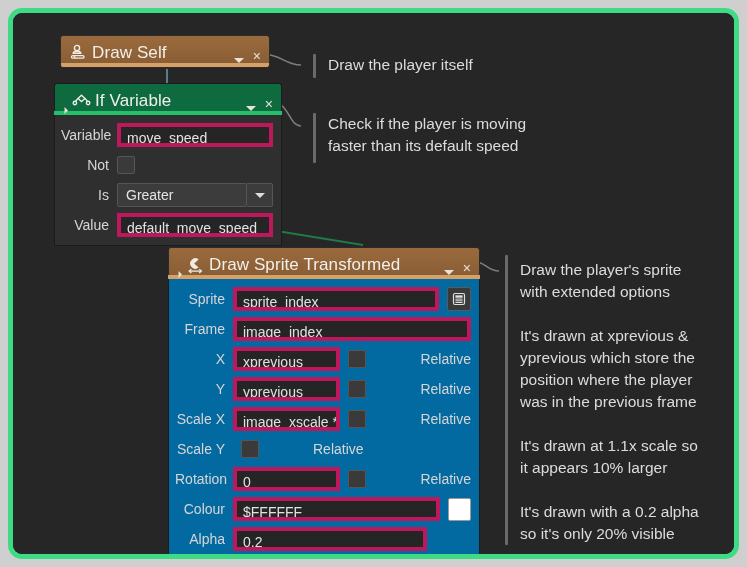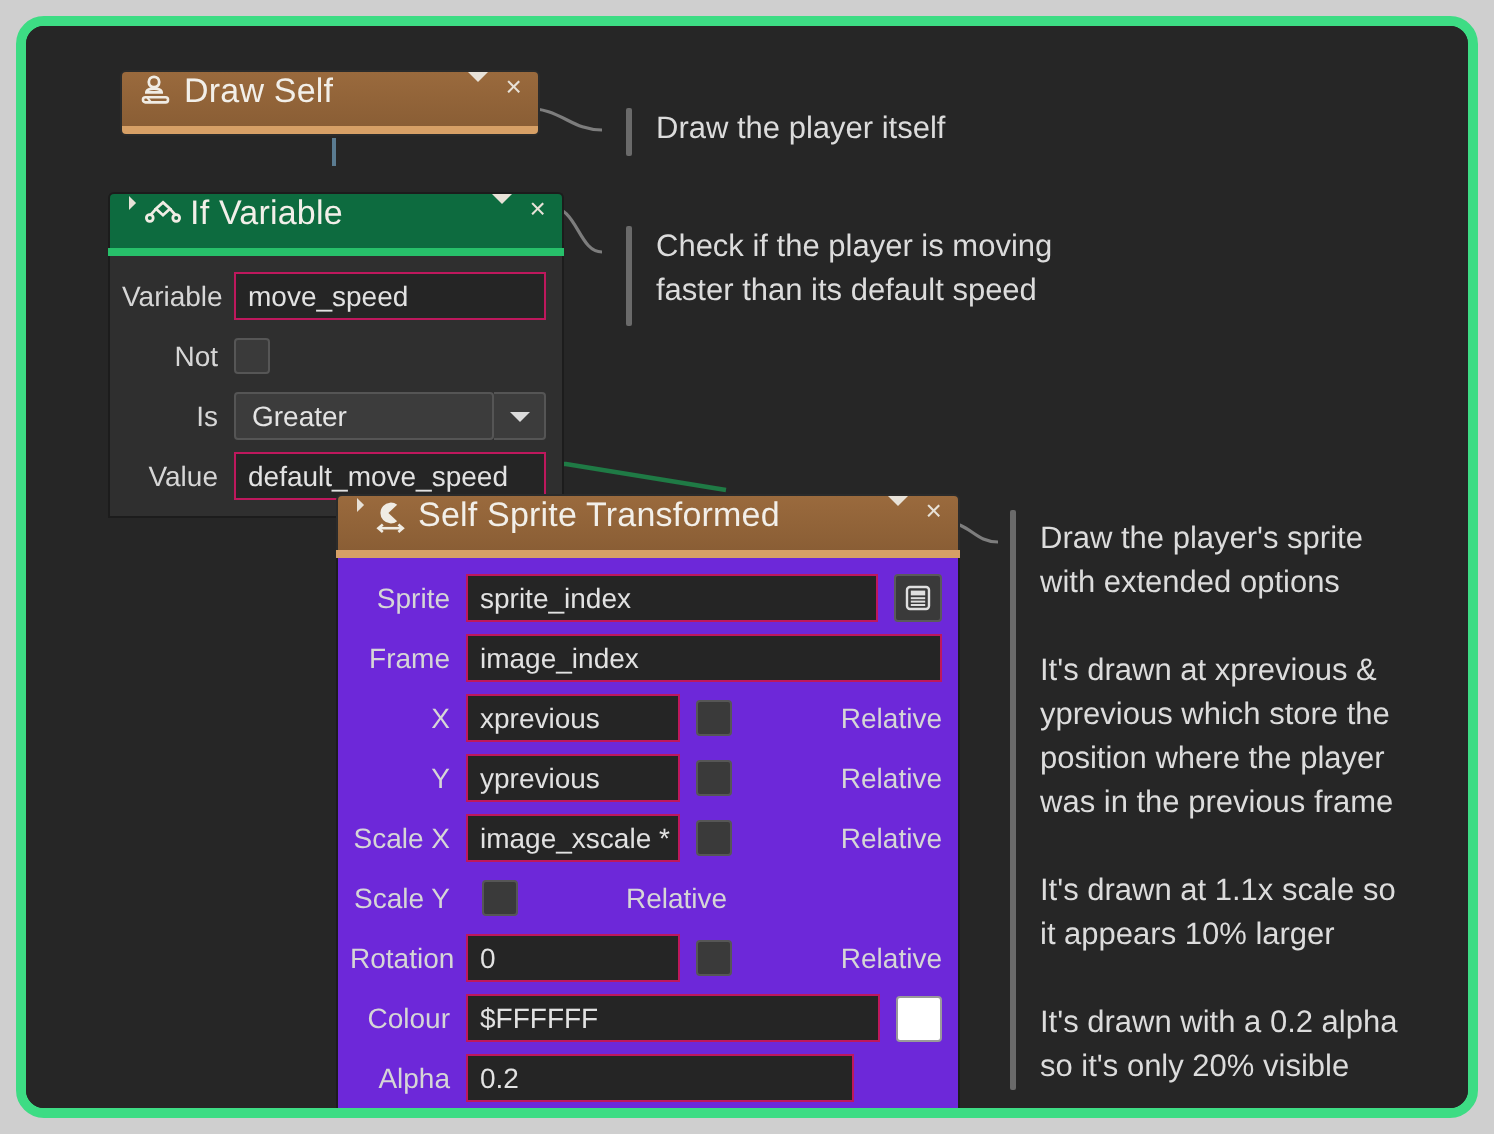--- a/index.html
+++ b/index.html
@@ -32,21 +32,21 @@
 
   
   .block {
     position: absolute;
     border-radius: 3px;
   }
   .block .titlebar {
     position: relative;
     height: 28px;
     display: flex;
-    align-items: flex-start;
+    align-items: flex-end;
     padding: 0 6px 0 7px;
     border-radius: 3px 3px 0 0;
     color: #f2efe9;
     font-size: 17px;
     letter-spacing: .1px;
   }
   .block .titlebar .title-text {
     white-space: nowrap;
     overflow: hidden;
     font-size: 17px;
@@ -98,21 +98,21 @@
   #blk-drawself .underline {
     height: 5px;
     background: #d7a066;
     border: 1px solid #2b2b2b;
     border-top: none;
     border-radius: 0 0 3px 3px;
   }
 
   
   #blk-ifvar {
-    left: 41px; top: 70px; width: 228px; margin-top: 13px;
+    left: 41px; top: 70px; width: 228px;
   }
   #blk-ifvar .titlebar {
     background: #0d6b3f;
     border: 1px solid #1c1c1c;
     border-bottom: none;
   }
   #blk-ifvar .underline {
     height: 4px;
     background: #27c06a;
   }
@@ -130,21 +130,21 @@
   #blk-dst .titlebar {
     background: linear-gradient(#9a6a3d, #8a5e35);
     border: 1px solid #2b2b2b;
     border-bottom: none;
   }
   #blk-dst .underline {
     height: 4px;
     background: #d7a066;
   }
   #blk-dst .body {
-    background: #6d28d9;
+    background: #0369a1;
     border: 1px solid #1c1c1c;
     border-top: none;
     padding: 8px 8px 10px 6px;
   }
 
   
   .row {
     display: flex;
     align-items: center;
     margin-bottom: 6px;
@@ -157,21 +157,21 @@
     text-align: right;
     padding-right: 8px;
     flex: 0 0 auto;
     white-space: nowrap;
   }
   .lbl.w-ifvar { width: 56px; }
   .lbl.w-dst { width: 58px; }
 
   .field {
     background: #252525;
-    border: 1px solid #be185d;
+    border: 4px solid #be185d;
     border-radius: 0;
     color: #e2e2e2;
     font-size: 14px;
     height: 24px;
     line-height: 22px;
     padding: 0 6px;
     flex: 1 1 auto;
     min-width: 0;
     white-space: nowrap;
     overflow: hidden;
@@ -363,21 +363,21 @@
         <div class="titlebar">
           <span class="tri"></span>
           <span class="icon-slot">
             <svg width="19" height="19" viewBox="0 0 19 19">
               <path d="M12.6,3.4 A5.2,5.2 0 1,0 12.6,11.6 L8.2,7.5 Z" fill="#f0ece4"></path>
               <line x1="3.4" y1="15.1" x2="15.2" y2="15.1" stroke="#f0ece4" stroke-width="1.3"></line>
               <path d="M5.4,13.2 L3.2,15.1 L5.4,17" fill="none" stroke="#f0ece4" stroke-width="1.3"></path>
               <path d="M13.2,13.2 L15.4,15.1 L13.2,17" fill="none" stroke="#f0ece4" stroke-width="1.3"></path>
             </svg>
           </span>
-          <span class="title-text">Self Sprite Transformed</span>
+          <span class="title-text">Draw Sprite Transformed</span>
           <span class="spacer"></span>
           <span class="caret"></span>
           <span class="xbtn">×</span>
         </div>
         <div class="underline"></div>
         <div class="body">
 
           <div class="row">
             <span class="lbl w-dst">Sprite</span>
             <span class="field">sprite_index</span>

